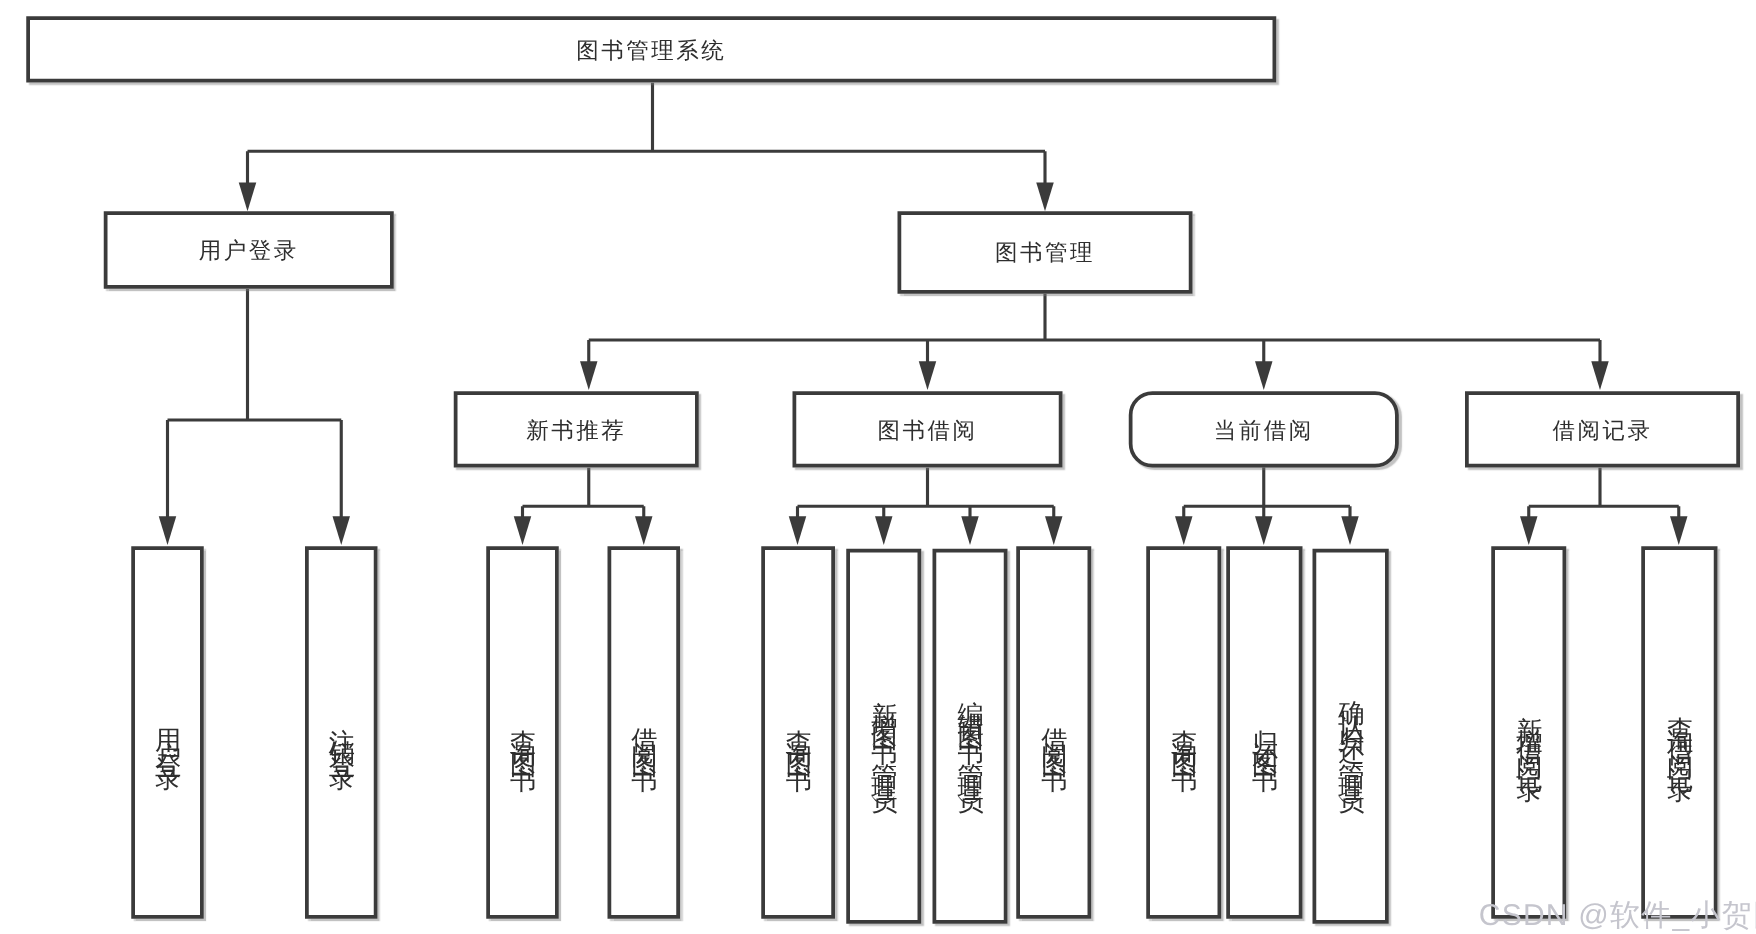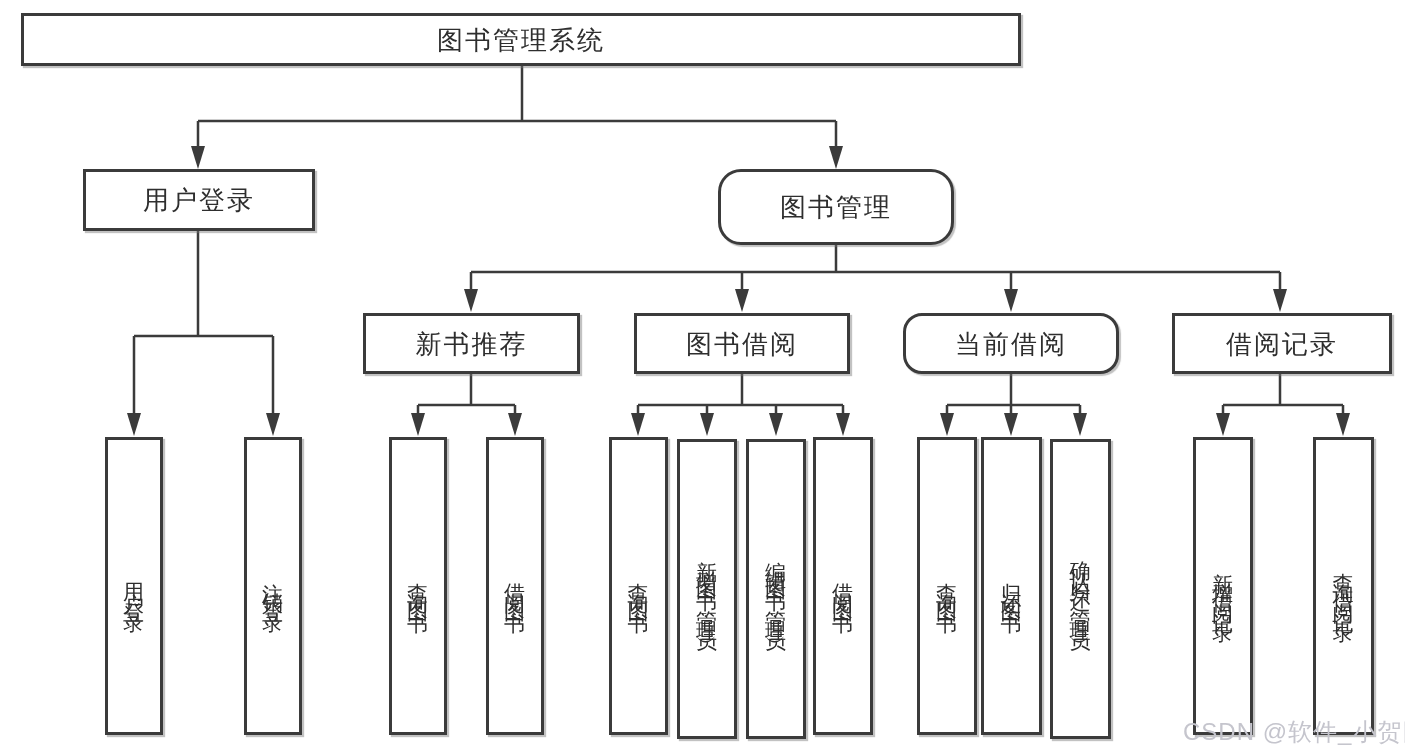--- a/index.html
+++ b/index.html
@@ -14,21 +14,21 @@
   .node{
     position:absolute;
     box-sizing:border-box;
     background:#ffffff;
     border:3px solid #3b3b3b;
     box-shadow:2px 2px 1px rgba(120,120,120,.45);
     color:#2e2e2e;
     display:flex;align-items:center;justify-content:center;
     z-index:2;
   }
-  .hbox{font-size:26px;letter-spacing:2px;line-height:1;}
+  .hbox{font-size:18px;letter-spacing:2px;line-height:1;}
   .vbox .vtext{
     writing-mode:vertical-rl;
     text-orientation:mixed;
     font-size:21px;
     letter-spacing:10px;
     line-height:1;
     white-space:nowrap;
   }
   .watermark{
     position:absolute;
@@ -81,23 +81,23 @@
       <polygon points="1011,436 1004,413 1018,413"></polygon>
       <polygon points="1080,436 1073,413 1087,413"></polygon>
       <polygon points="1223,436 1216,413 1230,413"></polygon>
       <polygon points="1343,436 1336,413 1350,413"></polygon>
     </g>
   </svg>
 
   <div class="node hbox" style="left:21px;top:13px;width:1000px;height:53px;">图书管理系统</div>
 
   <div class="node hbox" style="left:83px;top:169px;width:232px;height:62px;">用户登录</div>
-  <div class="node hbox" style="left:718px;top:169px;width:236px;height:76px;border-radius:23px;">图书管理</div>
+  <div class="node hbox" style="left:718px;top:169px;width:236px;height:66px;">图书管理</div>
 
-  <div class="node hbox" style="left:363px;top:313px;width:217px;height:61px;">新书推荐</div>
+  <div class="node hbox" style="left:363px;top:313px;width:196px;height:61px;">新书推荐</div>
   <div class="node hbox" style="left:634px;top:313px;width:216px;height:61px;">图书借阅</div>
   <div class="node hbox" style="left:903px;top:313px;width:216px;height:61px;border-radius:19px;">当前借阅</div>
   <div class="node hbox" style="left:1172px;top:313px;width:220px;height:61px;">借阅记录</div>
 
   <div class="node vbox" style="left:105px;top:437px;width:58px;height:298px;">
     <span class="vtext">用户登录</span>
   </div>
   <div class="node vbox" style="left:244px;top:437px;width:58px;height:298px;">
     <span class="vtext">注销登录</span>
   </div>

